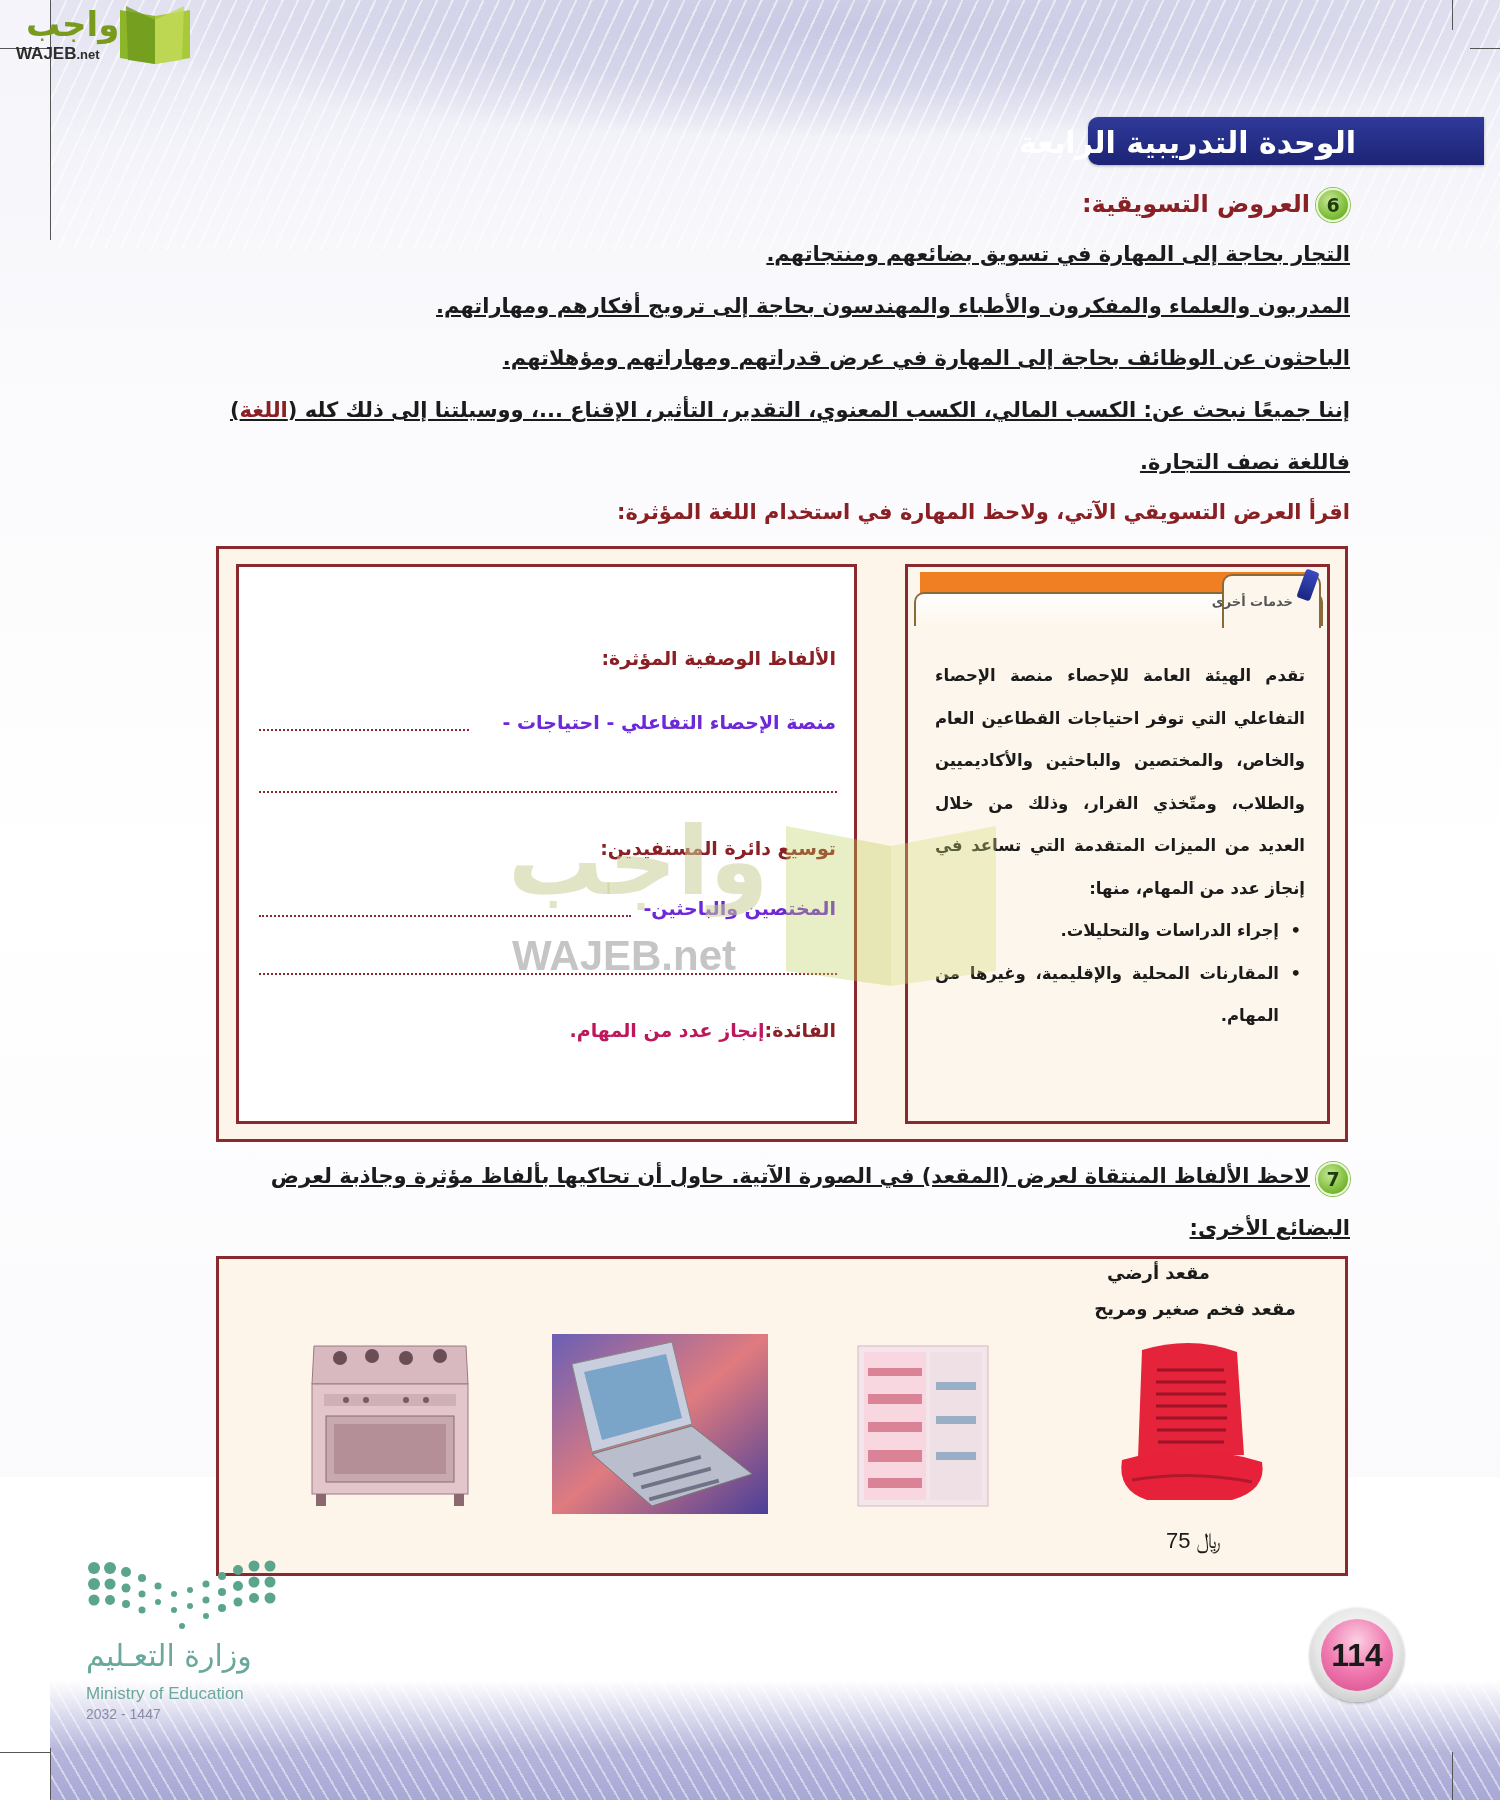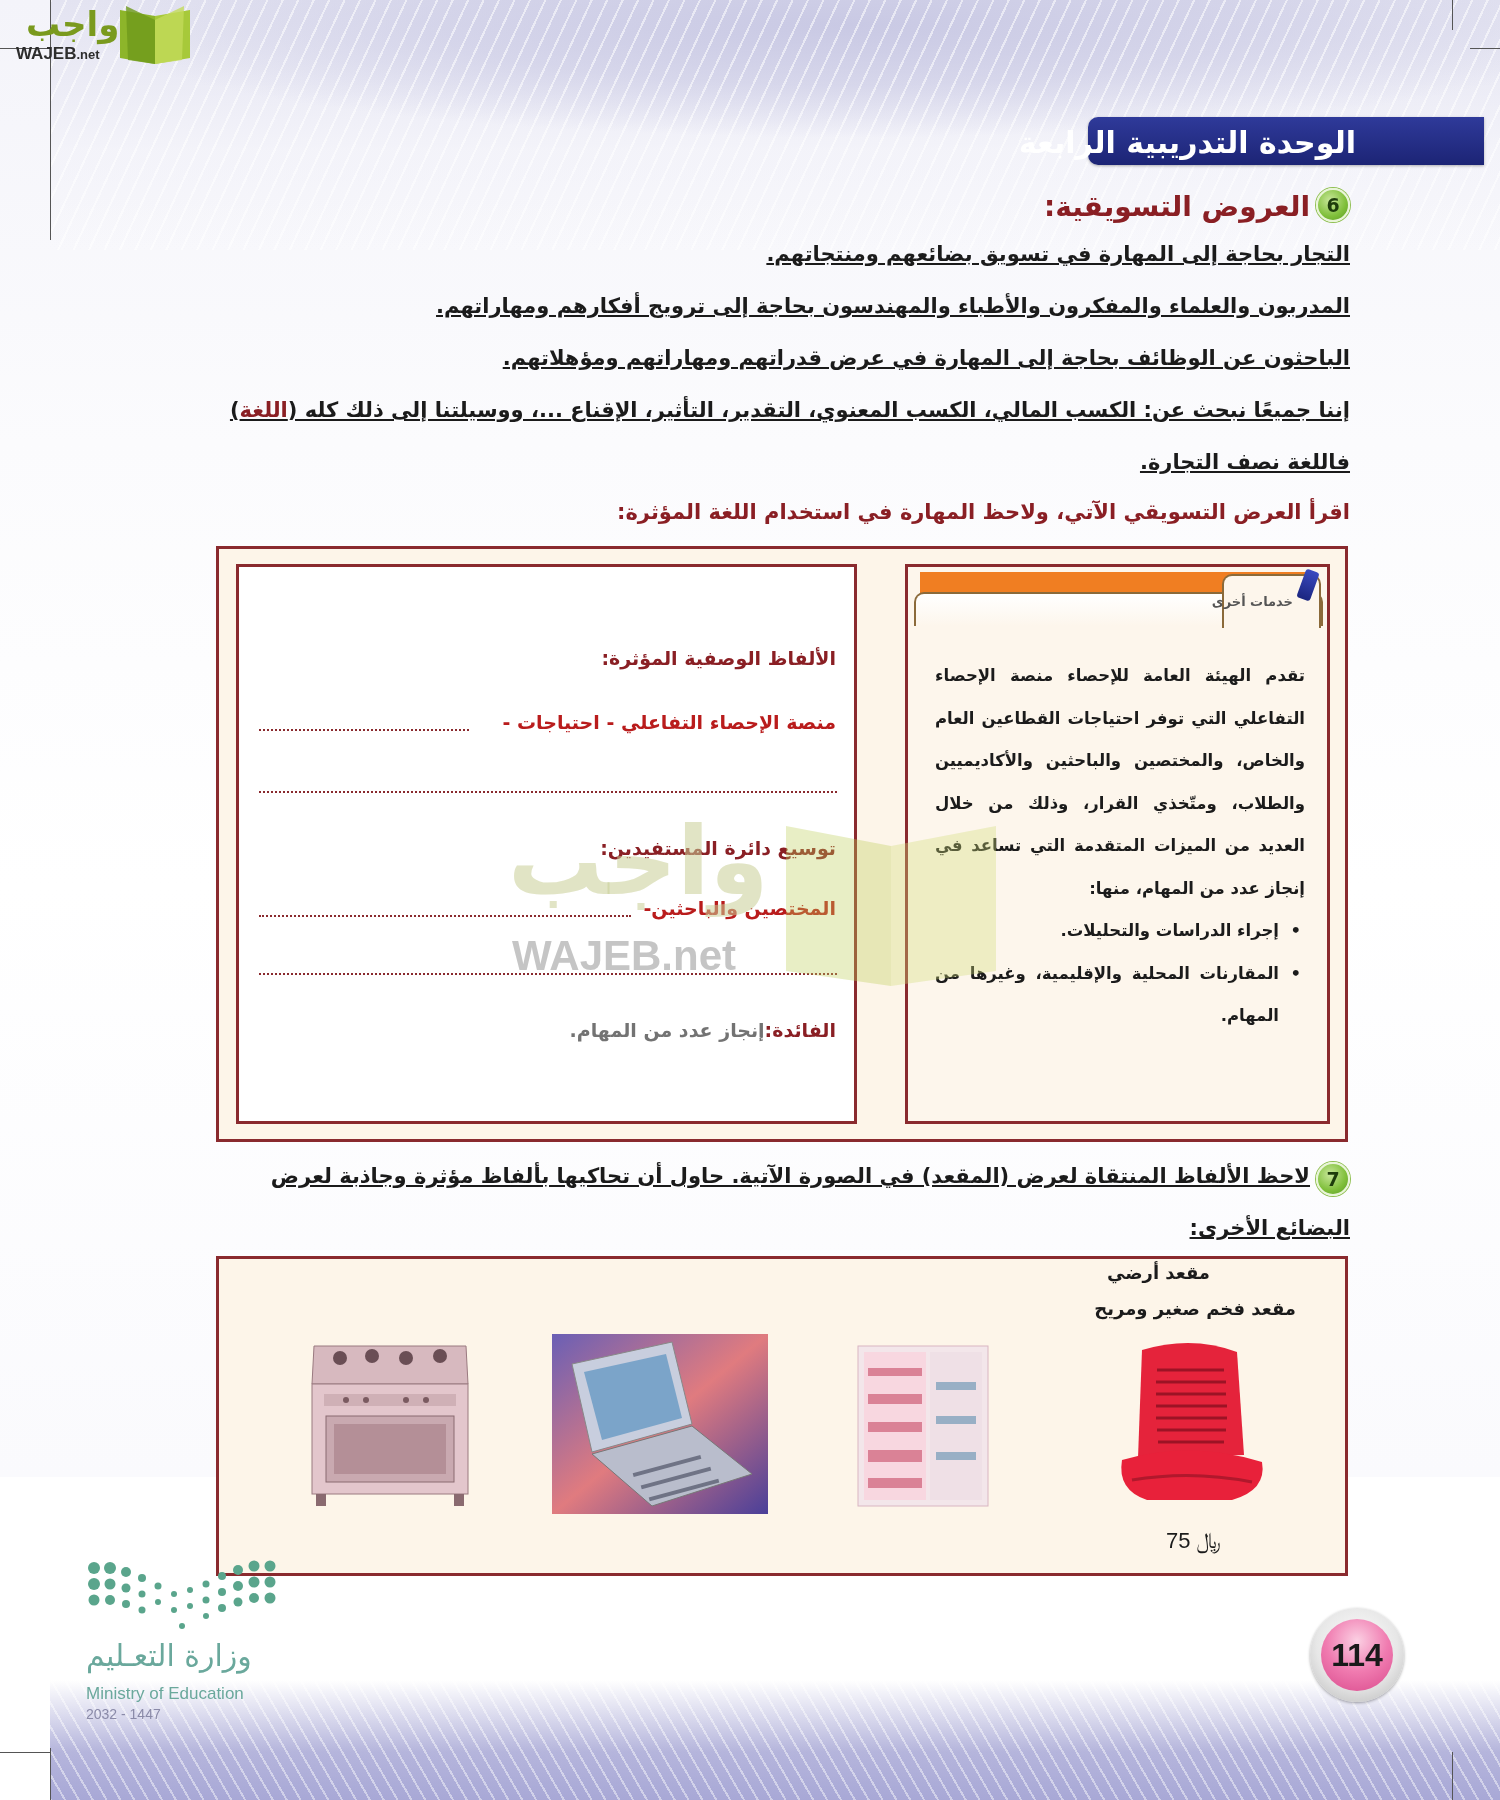--- a/index.html
+++ b/index.html
@@ -32,21 +32,21 @@
   .ad-tab{position:absolute;left:6px;top:25px;width:405px;height:32px;border:2px solid #8b6a3a;border-bottom:none;border-radius:10px 10px 0 0;background:linear-gradient(180deg,#ffffff 0%,#fdf6ec 100%);font-weight:bold;}
   .ad-tab-right{position:absolute;right:0;top:-20px;width:95px;height:52px;background:#fdf6ec;border:2px solid #8b6a3a;border-bottom:none;border-radius:10px 10px 0 0;}
   .ad-tab-label{position:absolute;right:26px;top:-2px;font-size:13px;color:#555;direction:rtl;white-space:nowrap;}
   .phone-icon{position:absolute;right:4px;top:-22px;width:14px;height:30px;background:linear-gradient(180deg,#3a4ac0,#1b2680);border-radius:3px;transform:rotate(20deg);}
   .ad-text{position:absolute;right:22px;top:88px;width:370px;font-size:16.5px;font-weight:bold;color:#1b1b1b;direction:rtl;text-align:justify;line-height:42.5px;}
   .ad-text ul{margin:0;padding:0 26px 0 0;list-style:none;}
   .ad-text li{position:relative;}
   .ad-text li:before{content:"•";position:absolute;right:-22px;top:0;}
   .answer-panel{position:absolute;left:236px;top:564px;width:621px;height:560px;border:3px solid #8a2a2e;background:#ffffff;box-sizing:border-box;}
   .ans-label{position:absolute;right:18px;font-weight:bold;font-size:19px;color:#8a1f24;direction:rtl;white-space:nowrap;}
-  .ans-text{position:absolute;right:18px;font-weight:bold;font-size:19px;color:#b91c1c;direction:rtl;white-space:nowrap;}
+  .ans-text{position:absolute;right:18px;font-weight:bold;font-size:19px;color:#6d28d9;direction:rtl;white-space:nowrap;}
   .dots{position:absolute;height:0;border-bottom:2px dotted #8a2a2e;}
   .watermark{position:absolute;left:508px;top:816px;width:500px;height:180px;pointer-events:none;}
   .watermark .wm-ar{position:absolute;left:0;top:-10px;font-size:95px;font-weight:bold;color:rgba(200,205,150,0.55);direction:rtl;}
   .watermark .wm-en{position:absolute;left:4px;top:116px;font-family:"Liberation Sans",sans-serif;font-size:42px;font-weight:bold;color:rgba(150,150,150,0.55);}
   .watermark .wm-book{position:absolute;left:268px;top:0;width:230px;height:170px;}
   .products-box{position:absolute;left:216px;top:1256px;width:1132px;height:320px;border:3px solid #8a2a2e;background:#fdf5e9;box-sizing:border-box;}
   .prod-caption{position:absolute;font-weight:bold;font-size:18px;color:#1b1b1b;direction:rtl;white-space:nowrap;}
   .product{position:absolute;}
   .price{position:absolute;left:1166px;top:1528px;font-size:22px;color:#1b1b1b;font-family:"Liberation Sans",sans-serif;}
   .page-num{position:absolute;left:1310px;top:1608px;width:94px;height:94px;border-radius:50%;background:radial-gradient(circle at 50% 40%,#ffffff 0%,#e7e7e7 55%,#b5b5b5 100%);box-shadow:0 1px 3px rgba(0,0,0,0.35);}
@@ -81,21 +81,21 @@
       <path d="M39 14 L39 58 L12 54 L10 0 Z" fill="#6f9a1c" opacity="0.8"></path>
       <path d="M39 14 L39 58 L66 54 L68 0 Z" fill="#c3db5a" opacity="0.8"></path>
     </svg>
   </div>
 
   <div class="unit-banner">
     <span>الوحدة التدريبية الرابعة</span>
   </div>
 
   <div class="num-badge" style="left:1316px;top:188px;">6</div>
-  <div class="heading" style="right:190px;top:190px;font-size:28px;margin-left:40px;">العروض التسويقية:</div>
+  <div class="heading" style="right:190px;top:190px;font-size:24px;margin-left:40px;">العروض التسويقية:</div>
 
   <div class="para" style="top:242px;">التجار بحاجة إلى المهارة في تسويق بضائعهم ومنتجاتهم.</div>
   <div class="para" style="top:294px;">المدربون والعلماء والمفكرون والأطباء والمهندسون بحاجة إلى ترويج أفكارهم ومهاراتهم.</div>
   <div class="para" style="top:346px;">الباحثون عن الوظائف بحاجة إلى المهارة في عرض قدراتهم ومهاراتهم ومؤهلاتهم.</div>
   <div class="para" style="top:398px;"><span>إننا جميعًا نبحث عن: الكسب المالي، الكسب المعنوي، التقدير، التأثير، الإقناع ...، ووسيلتنا إلى ذلك كله (</span><span class="red">اللغة</span><span>)</span></div>
   <div class="para" style="top:450px;">فاللغة نصف التجارة.</div>
   <div class="heading" style="right:150px;top:500px;font-size:21px;">اقرأ العرض التسويقي الآتي، ولاحظ المهارة في استخدام اللغة المؤثرة:</div>
 
   <div class="outer-box"></div>
 
@@ -119,21 +119,21 @@
   <div class="answer-panel">
     <div class="ans-label" style="top:80px;">الألفاظ الوصفية المؤثرة:</div>
     <div class="ans-text" style="top:144px;">منصة الإحصاء التفاعلي - احتياجات -</div>
     <div class="dots" style="left:20px;width:210px;top:162px;"></div>
     <div class="dots" style="left:20px;width:578px;top:224px;"></div>
     <div class="ans-label" style="top:270px;">توسيع دائرة المستفيدين:</div>
     <div class="ans-text" style="top:330px;">المختصين والباحثين-</div>
     <div class="dots" style="left:20px;width:372px;top:348px;"></div>
     <div class="dots" style="left:20px;width:578px;top:406px;"></div>
     <div style="position:absolute;right:18px;top:452px;font-weight:bold;font-size:19px;direction:rtl;white-space:nowrap;">
-      <span style="color:#8a1f24;">الفائدة:</span><span style="color:#737373;">إنجاز عدد من المهام.</span>
+      <span style="color:#8a1f24;">الفائدة:</span><span style="color:#be185d;">إنجاز عدد من المهام.</span>
     </div>
   </div>
 
   <div class="watermark">
     <svg class="wm-book" viewBox="0 0 230 170">
       <path d="M115 30 L115 170 L10 155 L10 10 Z" fill="rgba(190,205,90,0.35)"></path>
       <path d="M115 30 L115 170 L220 155 L220 10 Z" fill="rgba(210,220,120,0.35)"></path>
     </svg>
     <span class="wm-ar">واجب</span>
     <span class="wm-en">WAJEB.net</span>

